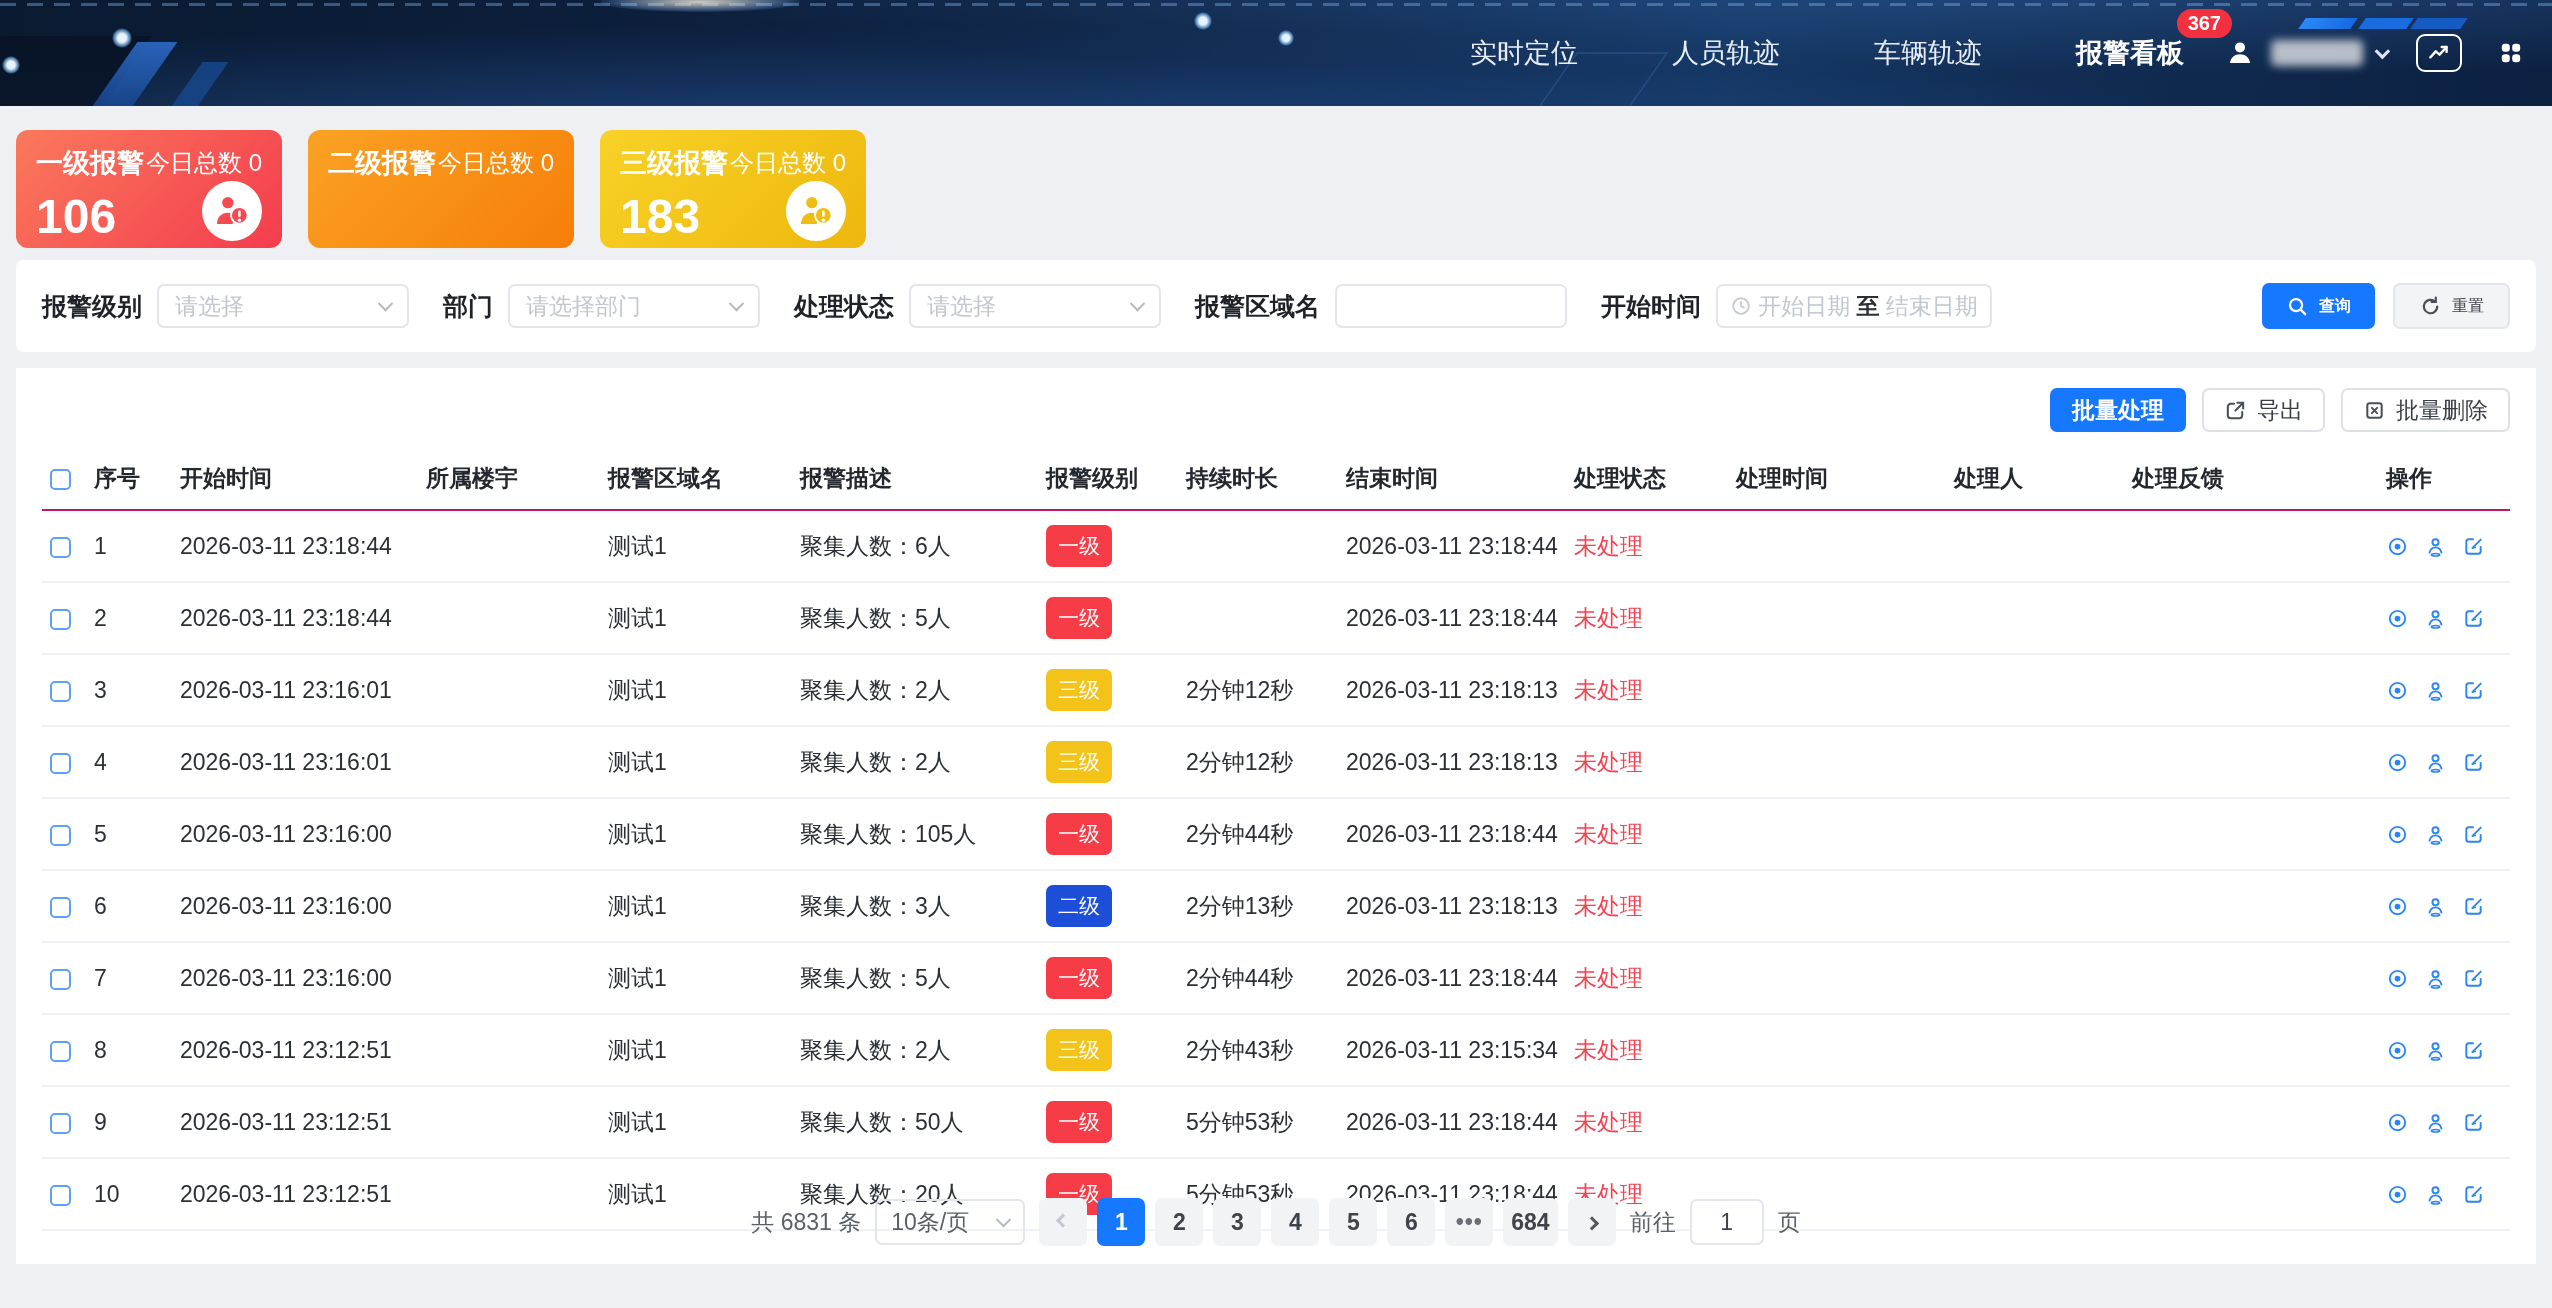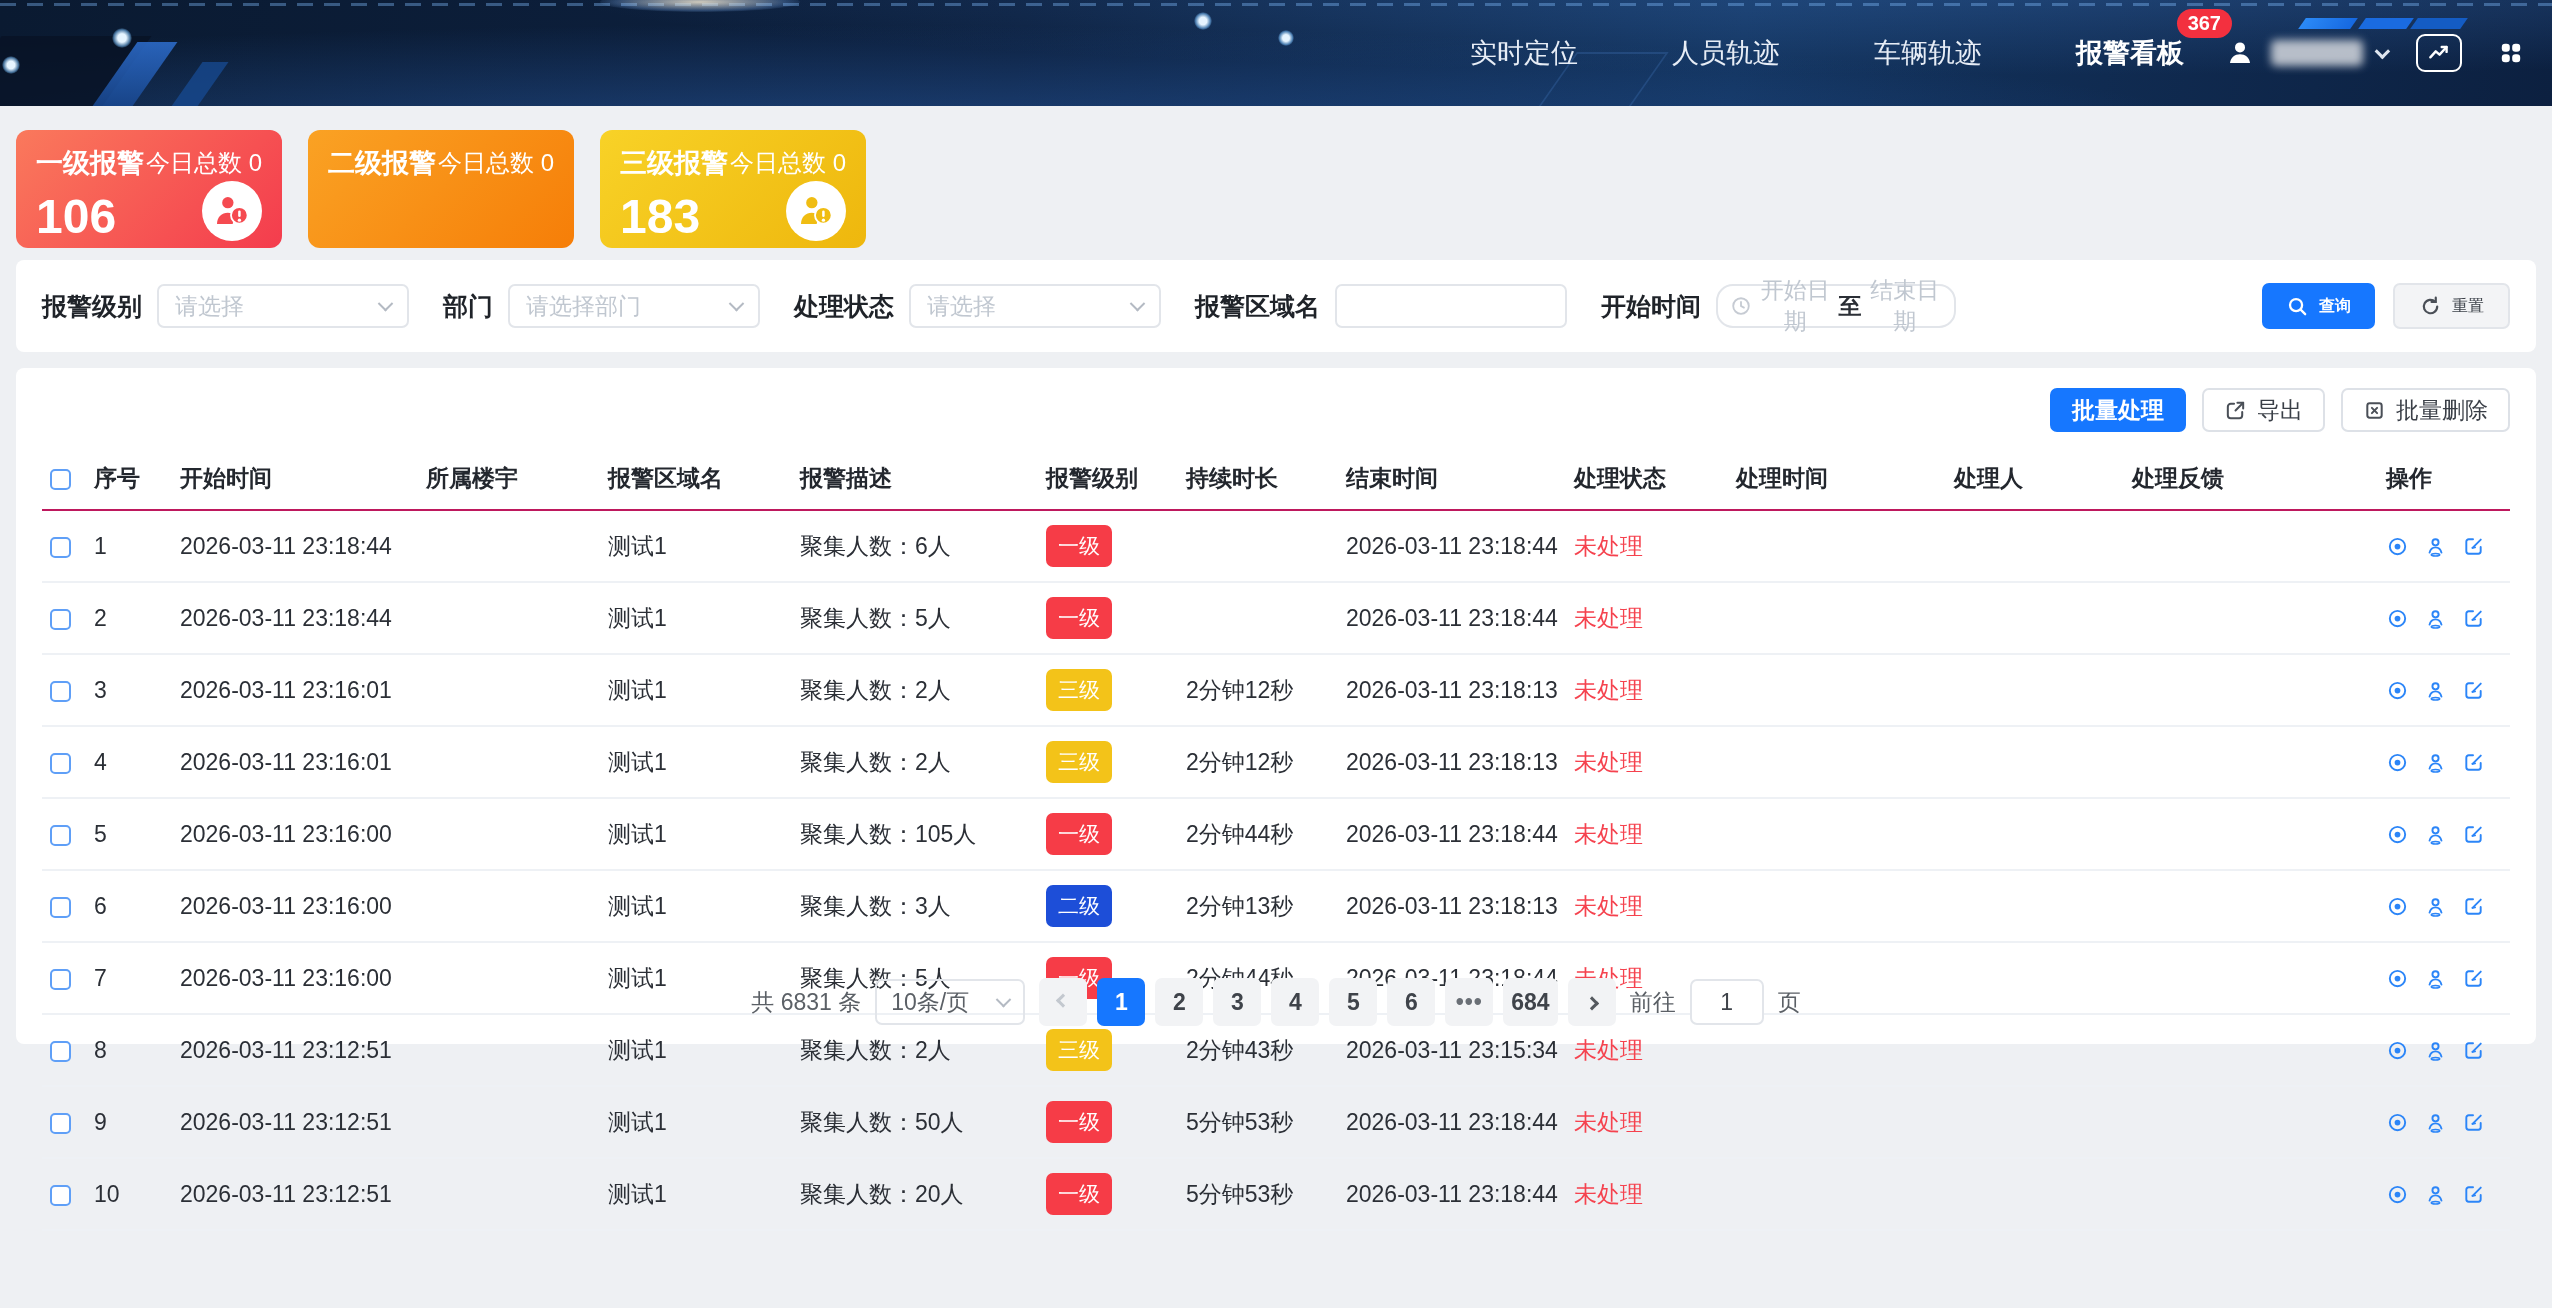--- a/index.html
+++ b/index.html
@@ -72,34 +72,34 @@
     display:flex; align-items:center; padding:0 26px; gap:34px; }
   .f-item{ display:flex; align-items:center; gap:15px; }
   .f-label{ font-size:25px; color:#1f2329; font-weight:bold; white-space:nowrap; }
   .sel{ width:252px; height:44px; border:2px solid #e2e5ea; border-radius:7px; background:#fff;
     display:flex; align-items:center; justify-content:space-between; padding:0 16px; cursor:pointer; }
   .ph{ color:#c0c7d0; font-size:23px; }
   .sel-arrow{ width:11px; height:11px; border-right:2.5px solid #b4bac3; border-bottom:2.5px solid #b4bac3;
     transform:rotate(45deg) translate(-2px,-2px); }
   .txt-input{ width:232px; height:44px; border:2px solid #e2e5ea; border-radius:7px; font-size:23px;
     padding:0 14px; color:#2b2f36; outline:none; font-family:inherit; }
-  .range{ width:240px; height:44px; border:2px solid #e2e5ea; border-radius:17px; display:flex;
+  .range{ width:276px; height:44px; border:2px solid #e2e5ea; border-radius:7px; display:flex;
     align-items:center; padding:0 12px; gap:6px; cursor:pointer;font-family:Liberation Mono, monospace; }
   .range svg{ width:22px; height:22px; flex:none; }
   .range .ph{ flex:1; text-align:center; }
   .range .sep{ font-size:23px; color:#2b2f36; font-weight:bold; }
   .f-actions{ margin-left:auto; display:flex; gap:18px; }
   .btn{ height:46px; border-radius:7px; font-size:16px; display:inline-flex; align-items:center;
     gap:10px; padding:0 24px; border:none; cursor:pointer; font-family:inherit; white-space:nowrap; }
   .btn svg{ width:23px; height:23px; }
   .btn.primary{ background:#1677ff; color:#fff; font-weight:bold; }
   .btn.plain{ background:#f3f4f6; color:#3d424a; border:2px solid #e2e5ea; }
   
-  .table-card{ position:relative; margin:16px 16px 0; background:#fff; border-radius:8px;
-    height:676px; padding:20px 26px 0; }
+  .table-card{ position:relative; margin:16px 16px 0; background:#fff; border-radius:0;
+    height:896px; padding:20px 26px 0; }
   .toolbar{ display:flex; justify-content:flex-end; gap:16px; margin-bottom:16px; }
   .tb-btn{ height:44px; border-radius:7px; font-size:23px; display:inline-flex; align-items:center;
     gap:10px; padding:0 20px; cursor:pointer; font-family:inherit; background:#fff;
     border:2px solid #dde1e7; color:#3a3f47; }
   .tb-btn svg{ width:23px; height:23px; }
   .tb-btn.primary{ background:#1677ff; border-color:#1677ff; color:#fff; font-weight:bold; }
   table{ width:100%; border-collapse:collapse; table-layout:fixed; font-size:23px; }
   th{ text-align:left; font-weight:bold; color:#23272e; padding:15px 8px; border-bottom:2px solid #be185d;
     white-space:nowrap; overflow:hidden; }
   td{ padding:14px 8px; border-bottom:2px solid #eef1f5; color:#2b2f36; white-space:nowrap; overflow:hidden; }

